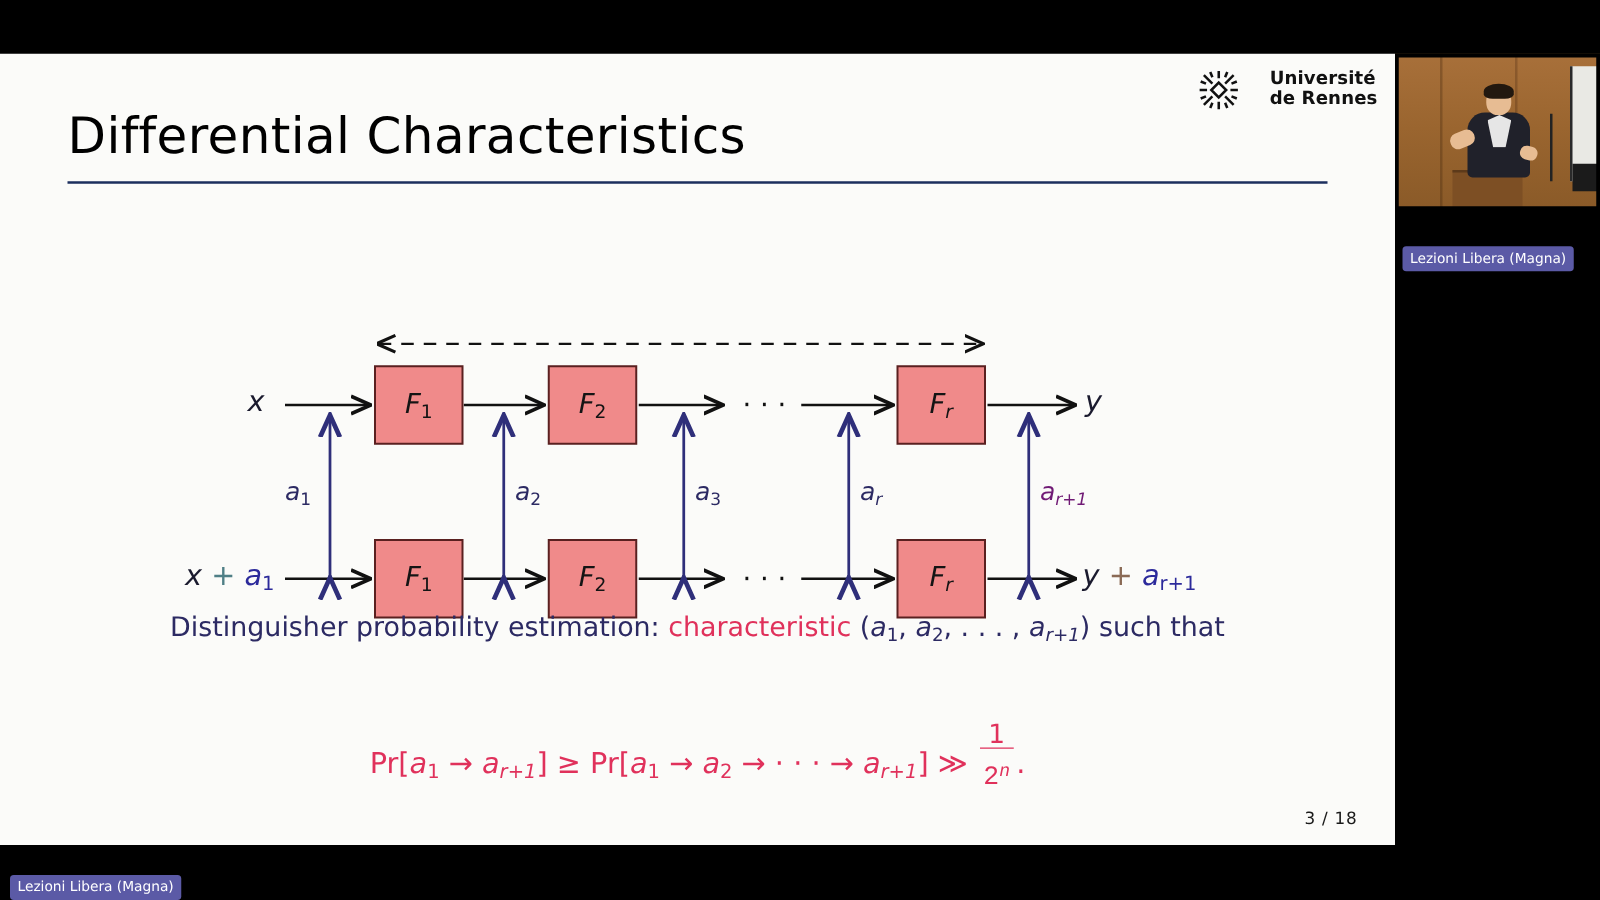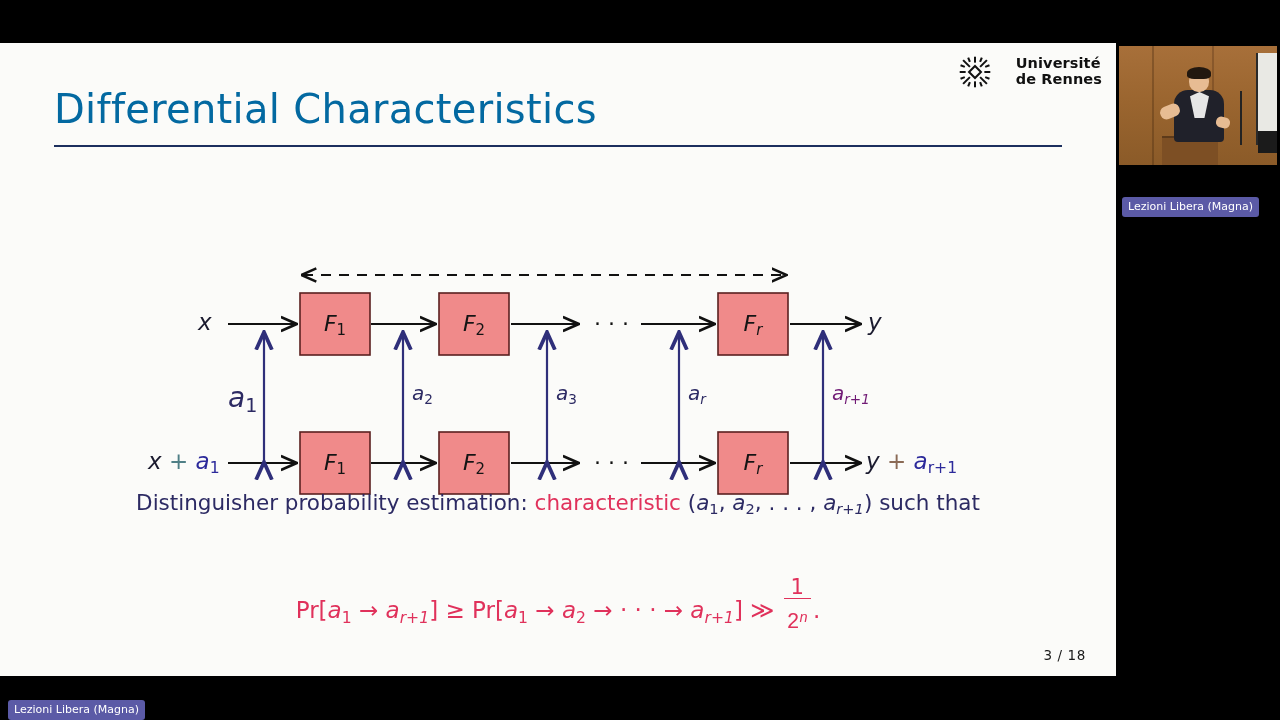--- a/index.html
+++ b/index.html
@@ -51,21 +51,21 @@
   #logo .wordmark span { display: block; }
 
   
   #title {
     position: absolute;
     left: 54px;
     top: 43px;
     font-family: "DejaVu Sans", sans-serif;
     font-size: 40px;
     font-weight: 400;
-    color: #0369a1;
+    color: #000000;
     letter-spacing: 0.3px;
     white-space: nowrap;
   }
   #title-rule {
     position: absolute;
     left: 54px;
     top: 102px;
     width: 1008px;
     height: 1.6px;
     background: #1c2f5e;
@@ -361,21 +361,21 @@
         <div style="position:absolute;left:300px;top:277px;width:70px;text-align:center;font-size:22px;color:#141414;">
           <i class="math">F</i><span class="sub subup">1</span>
         </div>
         <div style="position:absolute;left:439px;top:277px;width:70px;text-align:center;font-size:22px;color:#141414;">
           <i class="math">F</i><span class="sub subup">2</span>
         </div>
         <div style="position:absolute;left:718px;top:277px;width:70px;text-align:center;font-size:22px;color:#141414;">
           <i class="math">F</i><span class="sub">r</span>
         </div>
 
-        <div style="position:absolute;left:228px;top:208px;font-size:28px;color:#2c2a63;">
+        <div style="position:absolute;left:228px;top:208px;font-size:20px;color:#2c2a63;">
           <i class="math">a</i><span class="sub subup">1</span>
         </div>
         <div style="position:absolute;left:412px;top:208px;font-size:20px;color:#2c2a63;">
           <i class="math">a</i><span class="sub subup">2</span>
         </div>
         <div style="position:absolute;left:556px;top:208px;font-size:20px;color:#2c2a63;">
           <i class="math">a</i><span class="sub subup">3</span>
         </div>
         <div style="position:absolute;left:688px;top:208px;font-size:20px;color:#2c2a63;">
           <i class="math">a</i><span class="sub">r</span>

